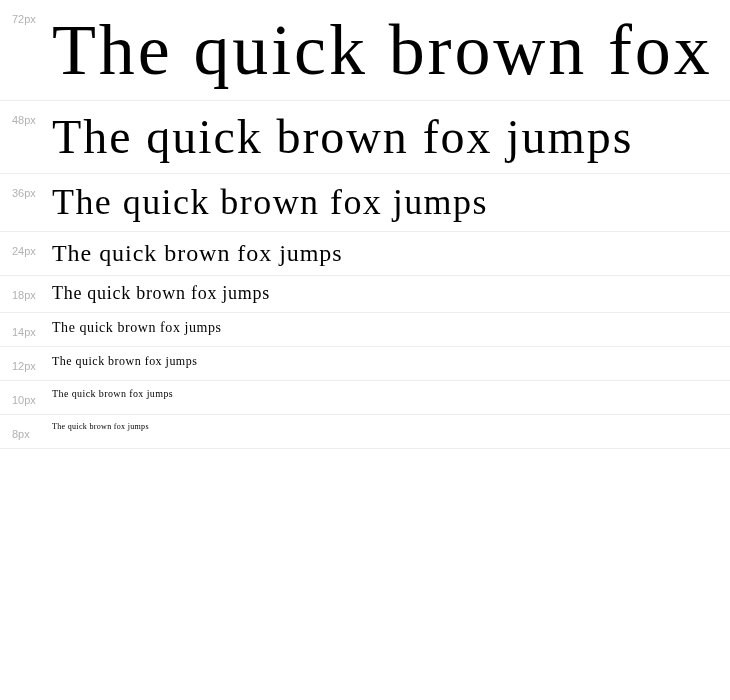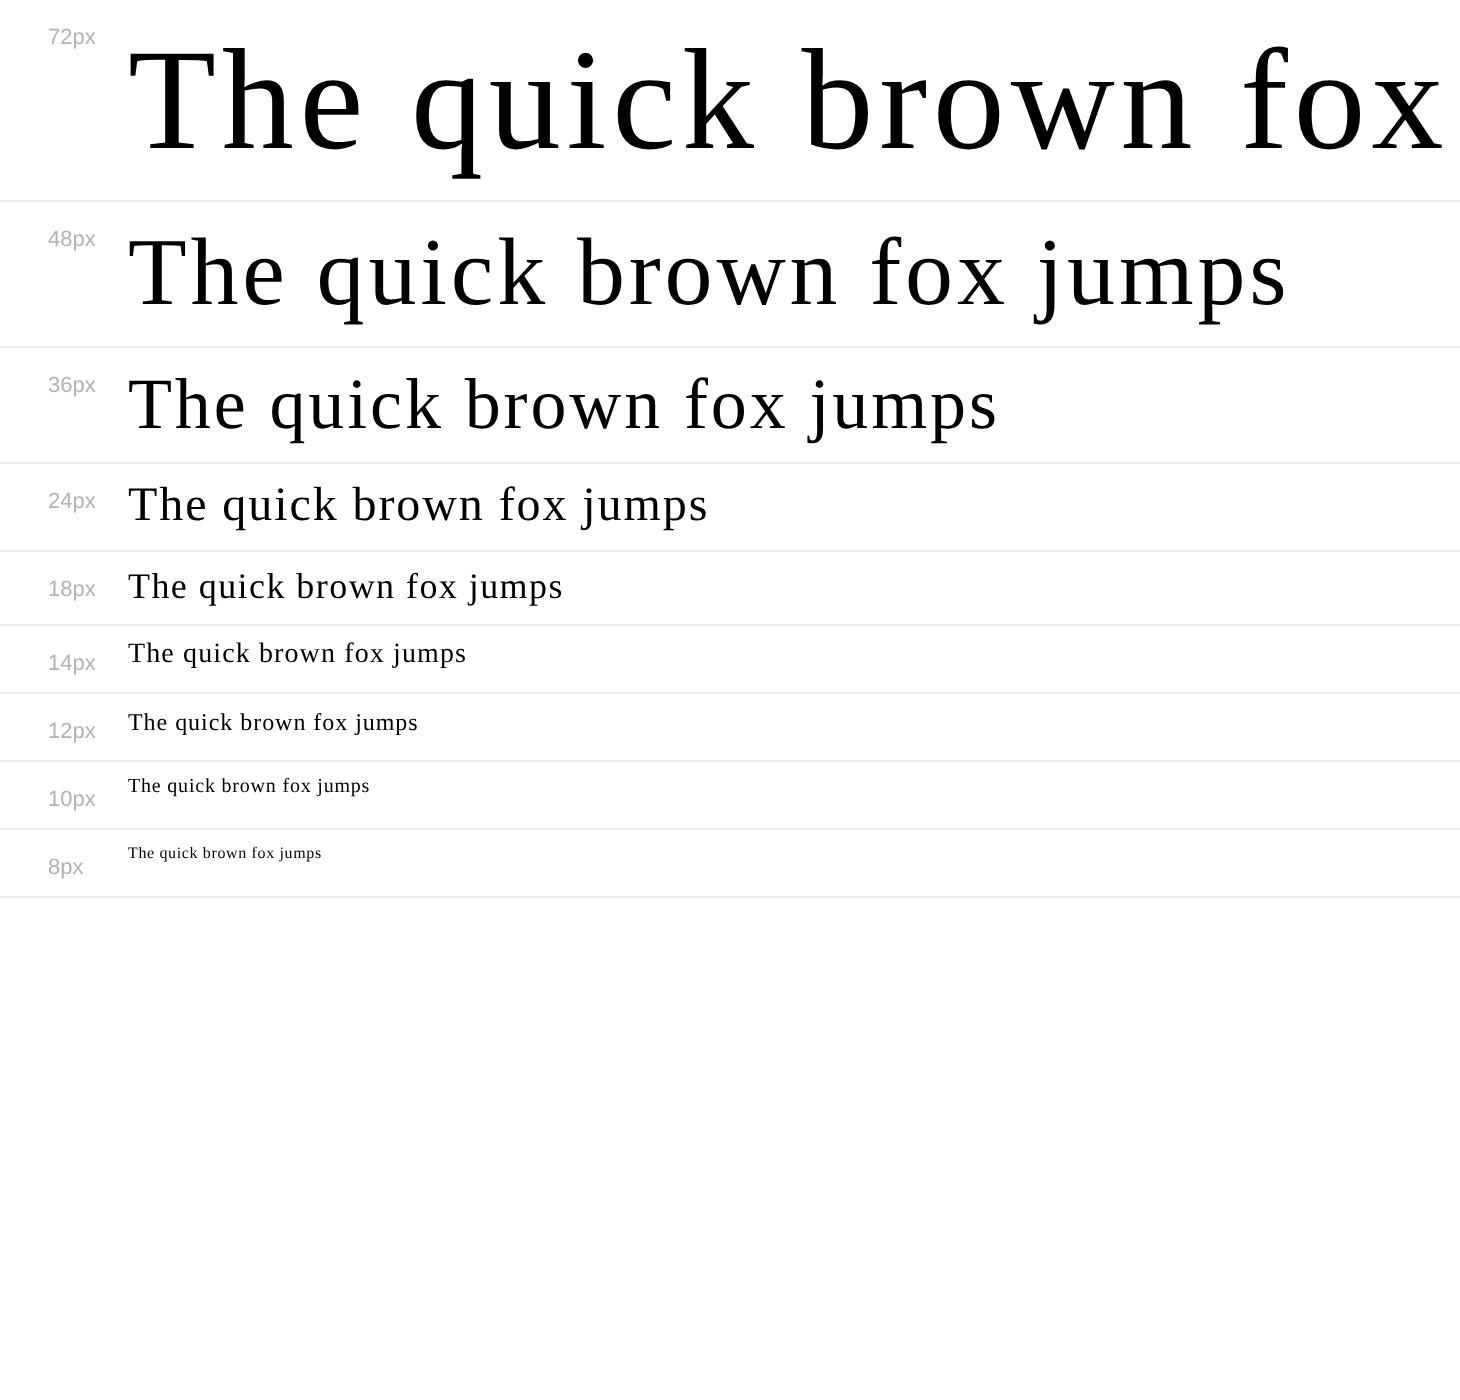--- a/index.html
+++ b/index.html
@@ -20,21 +20,21 @@
     background: var(--page-bg);
     font-family: "Liberation Sans", sans-serif;
   }
   .waterfall {
     width: 730px;
   }
   .row {
     display: flex;
     align-items: flex-start;
     border-bottom: 1px solid var(--divider-color);
-    padding: 7px 0 7px 16px;
+    padding: 7px 0 7px 4px;
     overflow: visible;
   }
   .size-label {
     flex: 0 0 48px;
     width: 48px;
     padding-left: 8px;
     padding-top: 6px;
     font-size: 11px;
     line-height: 1.2;
     color: var(--label-color);

